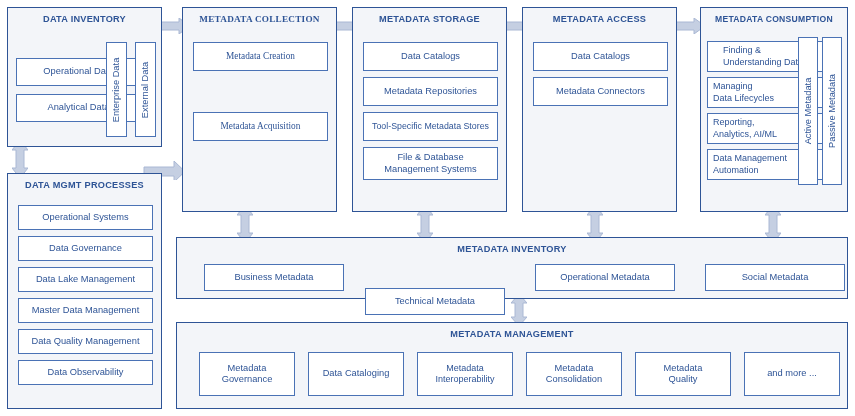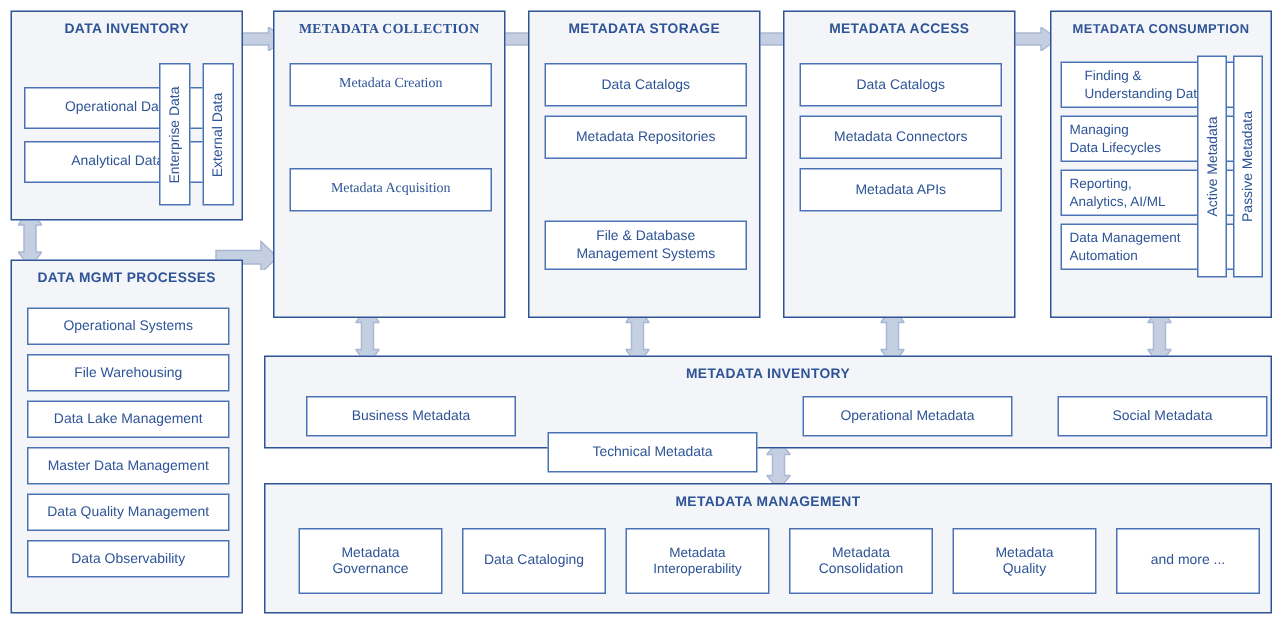--- a/index.html
+++ b/index.html
@@ -150,29 +150,29 @@
   <div class="panel" style="left:182px;top:7px;width:155px;height:205px;font-family:Liberation Serif, serif;">
     <div class="panel-title">METADATA COLLECTION</div>
     <div class="item" style="left:10px;top:34px;width:135px;height:29px;">Metadata Creation</div>
     <div class="item" style="left:10px;top:104px;width:135px;height:29px;">Metadata Acquisition</div>
   </div>
 
   <div class="panel" style="left:352px;top:7px;width:155px;height:205px;">
     <div class="panel-title">METADATA STORAGE</div>
     <div class="item" style="left:10px;top:34px;width:135px;height:29px;">Data Catalogs</div>
     <div class="item" style="left:10px;top:69px;width:135px;height:29px;">Metadata Repositories</div>
+    <div class="item" style="left:10px;top:104px;width:135px;height:29px;font-size:8.8px;">Tool-Specific Metadata Stores</div>
     <div class="item" style="left:10px;top:139px;width:135px;height:33px;white-space:pre-line;">File &amp; Database
 Management Systems</div>
   </div>
 
   <div class="panel" style="left:522px;top:7px;width:155px;height:205px;">
     <div class="panel-title">METADATA ACCESS</div>
     <div class="item" style="left:10px;top:34px;width:135px;height:29px;">Data Catalogs</div>
     <div class="item" style="left:10px;top:69px;width:135px;height:29px;">Metadata Connectors</div>
-    <div class="item" style="left:10px;top:104px;width:135px;height:29px;">Metadata APIs</div>
   </div>
 
   <div class="panel" style="left:700px;top:7px;width:148px;height:205px;">
     <div class="panel-title" style="font-size:8.6px;">METADATA CONSUMPTION</div>
     <div class="item leftalign" style="left:6px;top:33px;width:118px;height:31px;white-space:pre-line;font-size:9px;padding-left:15px;">Finding  &amp;
 Understanding Data</div>
     <div class="item leftalign" style="left:6px;top:69px;width:118px;height:31px;white-space:pre-line;font-size:9px;">Managing
 Data Lifecycles</div>
     <div class="item leftalign" style="left:6px;top:105px;width:118px;height:31px;white-space:pre-line;font-size:9px;">Reporting,
 Analytics, AI/ML</div>
@@ -182,21 +182,21 @@
       <span>Active Metadata</span>
     </div>
     <div class="vitem" style="left:121px;top:29px;width:20px;height:148px;">
       <span>Passive Metadata</span>
     </div>
   </div>
 
   <div class="panel" style="left:7px;top:173px;width:155px;height:236px;">
     <div class="panel-title">DATA MGMT PROCESSES</div>
     <div class="item" style="left:10px;top:31px;width:135px;height:25px;">Operational Systems</div>
-    <div class="item" style="left:10px;top:62px;width:135px;height:25px;">File Warehousing</div>
+    <div class="item" style="left:10px;top:62px;width:135px;height:25px;">Data Governance</div>
     <div class="item" style="left:10px;top:93px;width:135px;height:25px;">Data Lake Management</div>
     <div class="item" style="left:10px;top:124px;width:135px;height:25px;">Master Data Management</div>
     <div class="item" style="left:10px;top:155px;width:135px;height:25px;">Data Quality Management</div>
     <div class="item" style="left:10px;top:186px;width:135px;height:25px;">Data Observability</div>
   </div>
 
   <div class="panel" style="left:176px;top:237px;width:672px;height:62px;">
     <div class="panel-title">METADATA INVENTORY</div>
     <div class="item" style="left:27px;top:26px;width:140px;height:27px;">Business Metadata</div>
     <div class="item" style="left:188px;top:26px;width:140px;height:27px;margin-top:24px;">Technical Metadata</div>

